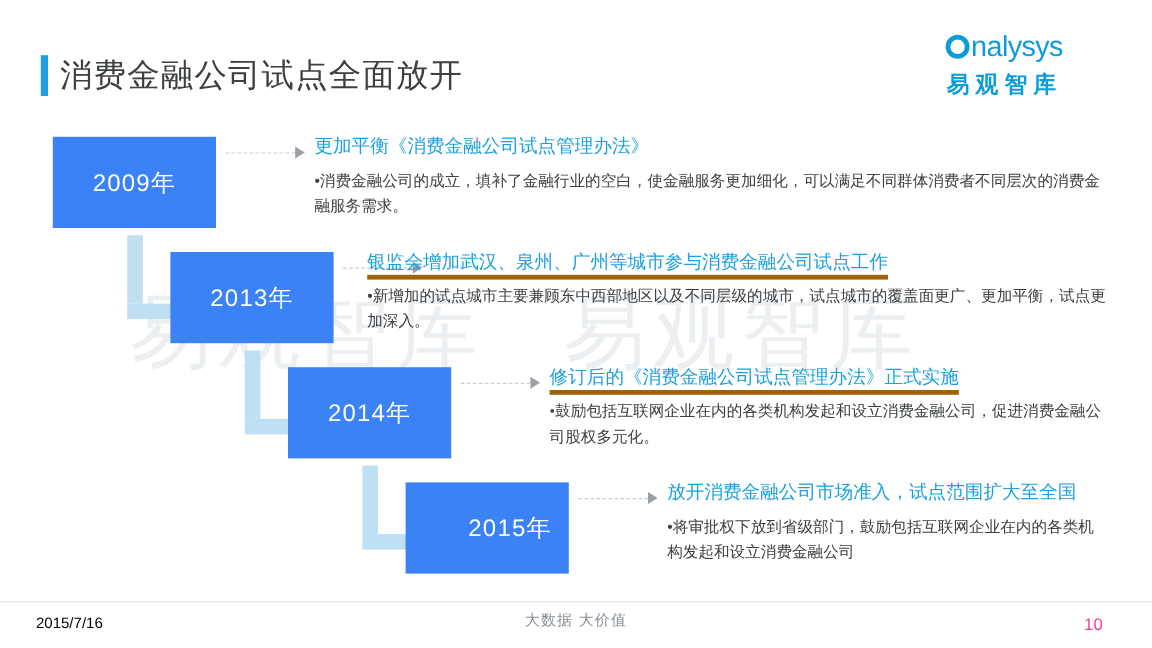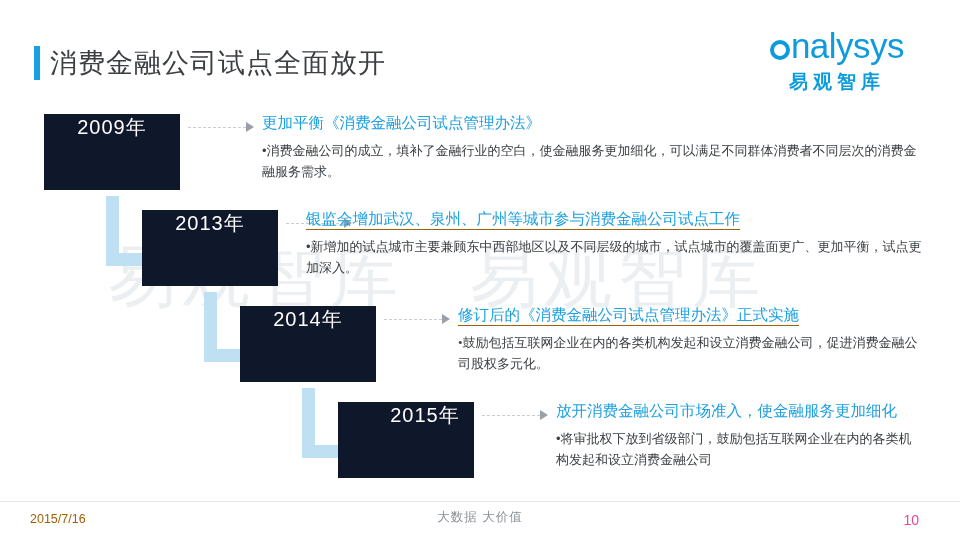--- a/index.html
+++ b/index.html
@@ -47,21 +47,21 @@
   }
 
   
   .logo {
     position: absolute;
     right: 28px; top: 28px;
     text-align: center;
     width: 190px;
   }
   .logo .wordmark {
-    font-size: 35px;
+    font-size: 24px;
     color: #0d9bdc;
     font-family: "Liberation Sans", sans-serif;
     letter-spacing: -0.5px;
     line-height: 1;
   }
   .logo .wordmark .ring {
     display: inline-block;
     width: 20px; height: 20px;
     border: 4px solid #0d9bdc;
     border-radius: 50%;
@@ -72,24 +72,24 @@
     margin-top: 6px;
     font-size: 19px;
     color: #0d9bdc;
     letter-spacing: 5px;
     font-weight: bold;
   }
 
   
   .year-box {
     position: absolute;
-    background: #0f172a;
+    background: #3b82f6;
     color: #ffffff;
     display: flex;
-    align-items: flex-start;
+    align-items: center;
     justify-content: center;
     font-size: 20px;
     letter-spacing: 1px;
   }
   .yb1 { left: 44px;  top: 114px; width: 136px; height: 76px; }
   .yb2 { left: 142px; top: 210px; width: 136px; height: 76px; }
   .yb3 { left: 240px; top: 306px; width: 136px; height: 76px; }
   .yb4 { left: 338px; top: 402px; width: 136px; height: 76px; padding-left: 38px; }
 
   
@@ -134,21 +134,21 @@
 
   
   .txt { position: absolute; }
   .txt .head {
     font-size: 15.5px;
     color: #1a9fe0;
     line-height: 1.45;
     white-space: nowrap;
   }
   .txt .head.wrap { white-space: normal; }
-  .txt .head .ul { border-bottom: 1px solid #a16207; padding-bottom: 2px; }
+  .txt .head .ul { border-bottom: 4px solid #a16207; padding-bottom: 2px; }
   .txt .body {
     margin-top: 7px;
     font-size: 13px;
     color: #3c4043;
     line-height: 1.55;
   }
 
   .t1 { left: 262px; top: 112px; width: 660px; }
   .t2 { left: 306px; top: 208px; width: 620px; }
   .t3 { left: 458px; top: 304px; width: 470px; font-family: Liberation Serif, serif; }
@@ -158,21 +158,21 @@
   .footer-line {
     position: absolute;
     left: 0; right: 0; bottom: 38px;
     height: 1px;
     background: #e3e6e8;
   }
   .footer-date {
     position: absolute;
     left: 30px; bottom: 14px;
     font-size: 12.5px;
-    color: #a16207;
+    color: #000000;
   }
   .footer-center {
     position: absolute;
     left: 0; right: 0; bottom: 14px;
     text-align: center;
     font-size: 12.5px;
     color: #8a9097;
     letter-spacing: 1px;
   }
   .footer-page {
@@ -250,21 +250,21 @@
     <div class="head"><span class="ul">银监会增加武汉、泉州、广州等城市参与消费金融公司试点工作</span></div>
     <div class="body">•新增加的试点城市主要兼顾东中西部地区以及不同层级的城市，试点城市的覆盖面更广、更加平衡，试点更加深入。</div>
   </div>
 
   <div class="txt t3">
     <div class="head"><span class="ul">修订后的《消费金融公司试点管理办法》正式实施</span></div>
     <div class="body">•鼓励包括互联网企业在内的各类机构发起和设立消费金融公司，促进消费金融公司股权多元化。</div>
   </div>
 
   <div class="txt t4">
-    <div class="head wrap">放开消费金融公司市场准入，使金融服务更加细化</div>
+    <div class="head wrap">放开消费金融公司市场准入，试点范围扩大至全国</div>
     <div class="body">•将审批权下放到省级部门，鼓励包括互联网企业在内的各类机构发起和设立消费金融公司</div>
   </div>
 
   <div class="footer-line"></div>
   <div class="footer-date">2015/7/16</div>
   <div class="footer-center">大数据  大价值</div>
   <div class="footer-page">10</div>
 
 </div>
 

